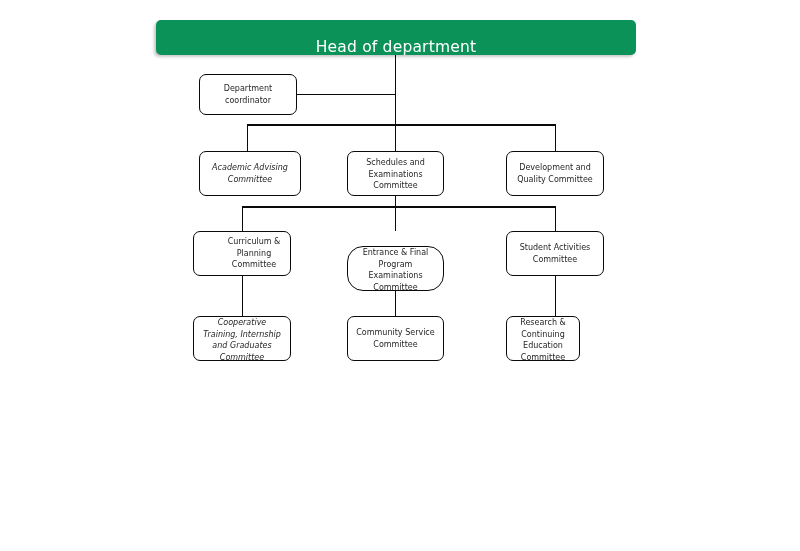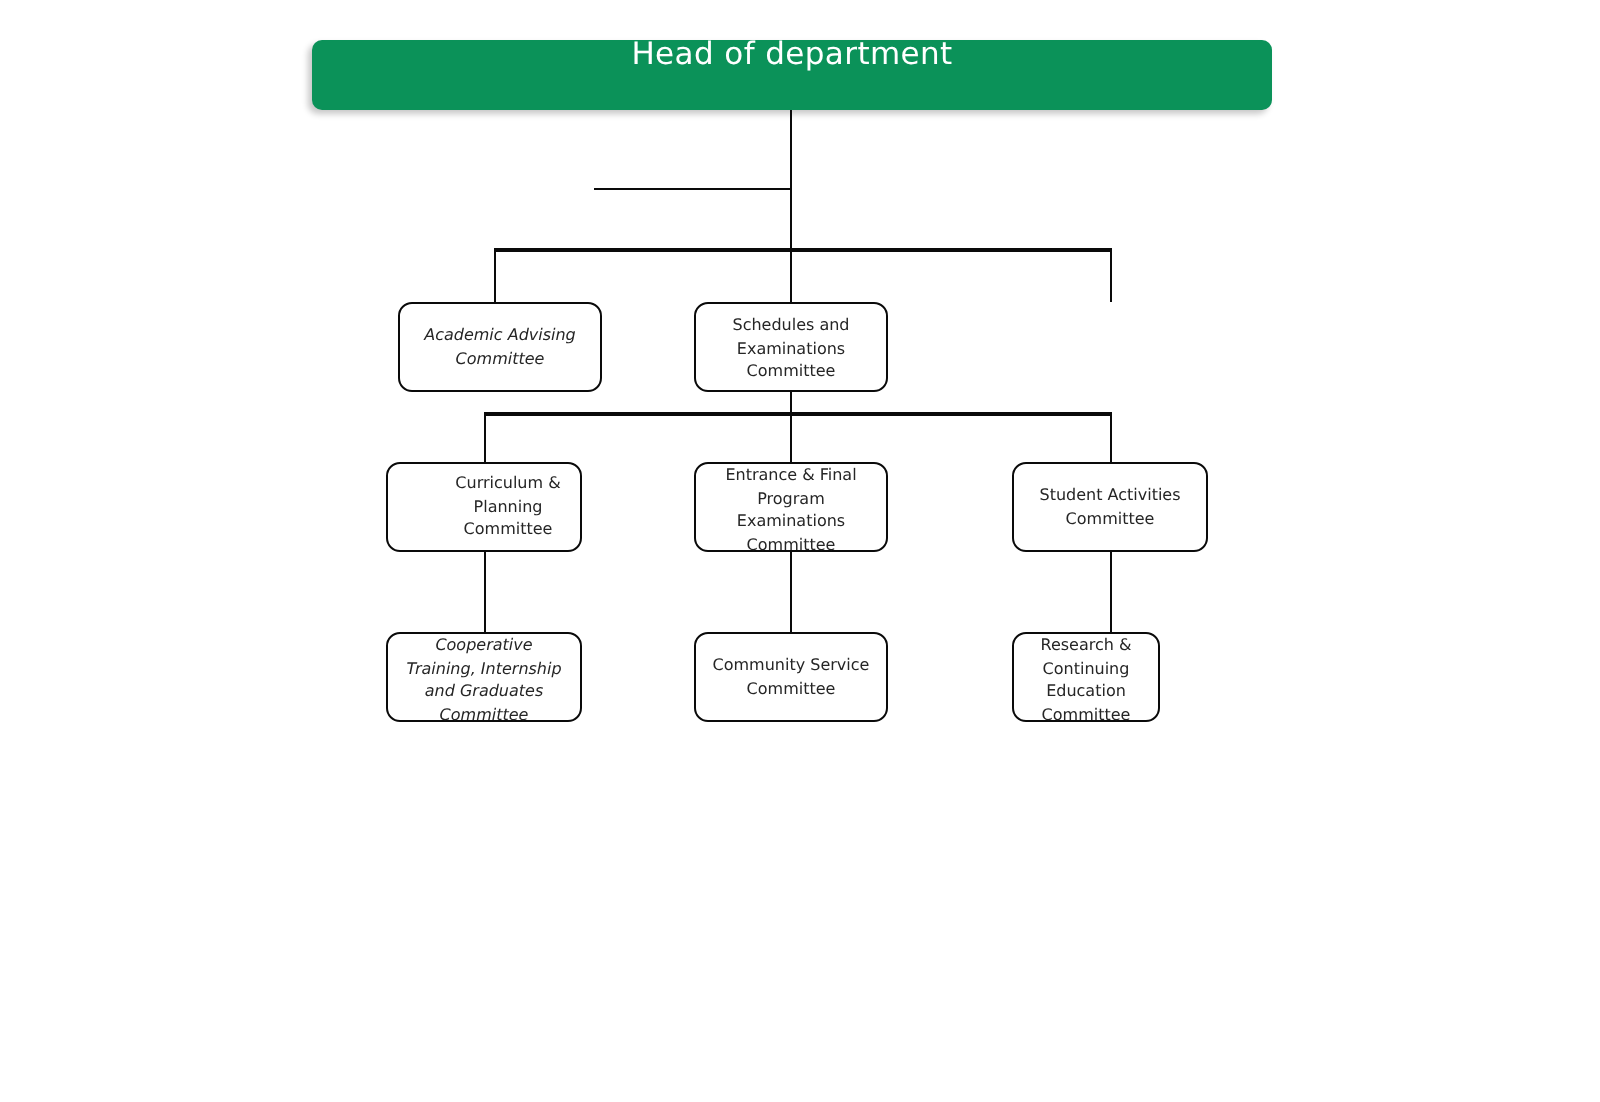--- a/index.html
+++ b/index.html
@@ -26,21 +26,21 @@
   .header-banner {
     position: absolute;
     left: 156px;
     top: 20px;
     width: 480px;
     height: 35px;
     background: #0b9259;
     border-radius: 5px;
     box-shadow: -2px 2px 3px rgba(0,0,0,0.22);
     display: flex;
-    align-items: flex-start;
+    align-items: flex-end;
     justify-content: center;
   }
   .header-banner .header-text {
     color: #ffffff;
     font-size: 15.5px;
     font-weight: 400;
     letter-spacing: 0.2px;
     line-height: 1;
     white-space: nowrap;
   }
@@ -105,39 +105,47 @@
   <div class="conn v" style="left:394.5px; top:196px; height:11px;"></div>
   <div class="conn h" style="left:242px; top:206px; width:313px;"></div>
   <div class="conn v" style="left:241.5px; top:206px; height:25px;"></div>
   <div class="conn v" style="left:394.5px; top:206px; height:25px;"></div>
   <div class="conn v" style="left:554.5px; top:206px; height:25px;"></div>
 
   <div class="conn v" style="left:241.5px; top:276px; height:40px;"></div>
   <div class="conn v" style="left:394.5px; top:276px; height:40px;"></div>
   <div class="conn v" style="left:554.5px; top:276px; height:40px;"></div>
 
+  <div class="node" style="left:199px; top:74px; width:98px; height:41px;">
+    <span class="node-text">Department
+coordinator</span>
+  </div>
 
   <div class="node" style="left:199px; top:151px; width:102px; height:45px;font-style:italic;">
     <span class="node-text">Academic Advising
 Committee</span>
   </div>
 
   <div class="node overflow" style="left:347px; top:151px; width:97px; height:45px;padding-left:41px;">
     <span class="node-text" style="top:5px;">Schedules and
 Examinations
 Committee</span>
   </div>
 
+  <div class="node" style="left:506px; top:151px; width:98px; height:45px;">
+    <span class="node-text">Development and
+Quality Committee</span>
+  </div>
 
   <div class="node" style="left:193px; top:231px; width:98px; height:45px;padding-left:24px;">
     <span class="node-text">Curriculum &amp;
 Planning Committee</span>
   </div>
 
-  <div class="node overflow" style="left:347px; top:231px; width:97px; height:45px;">
+  <div class="node overflow" style="left:347px; top:246px; width:97px; height:45px;border-radius:16px;">
     <span class="node-text" style="top:0px;">Entrance &amp; Final
 Program
 Examinations
 Committee</span>
   </div>
 
   <div class="node" style="left:506px; top:231px; width:98px; height:45px;">
     <span class="node-text">Student Activities
 Committee</span>
   </div>

